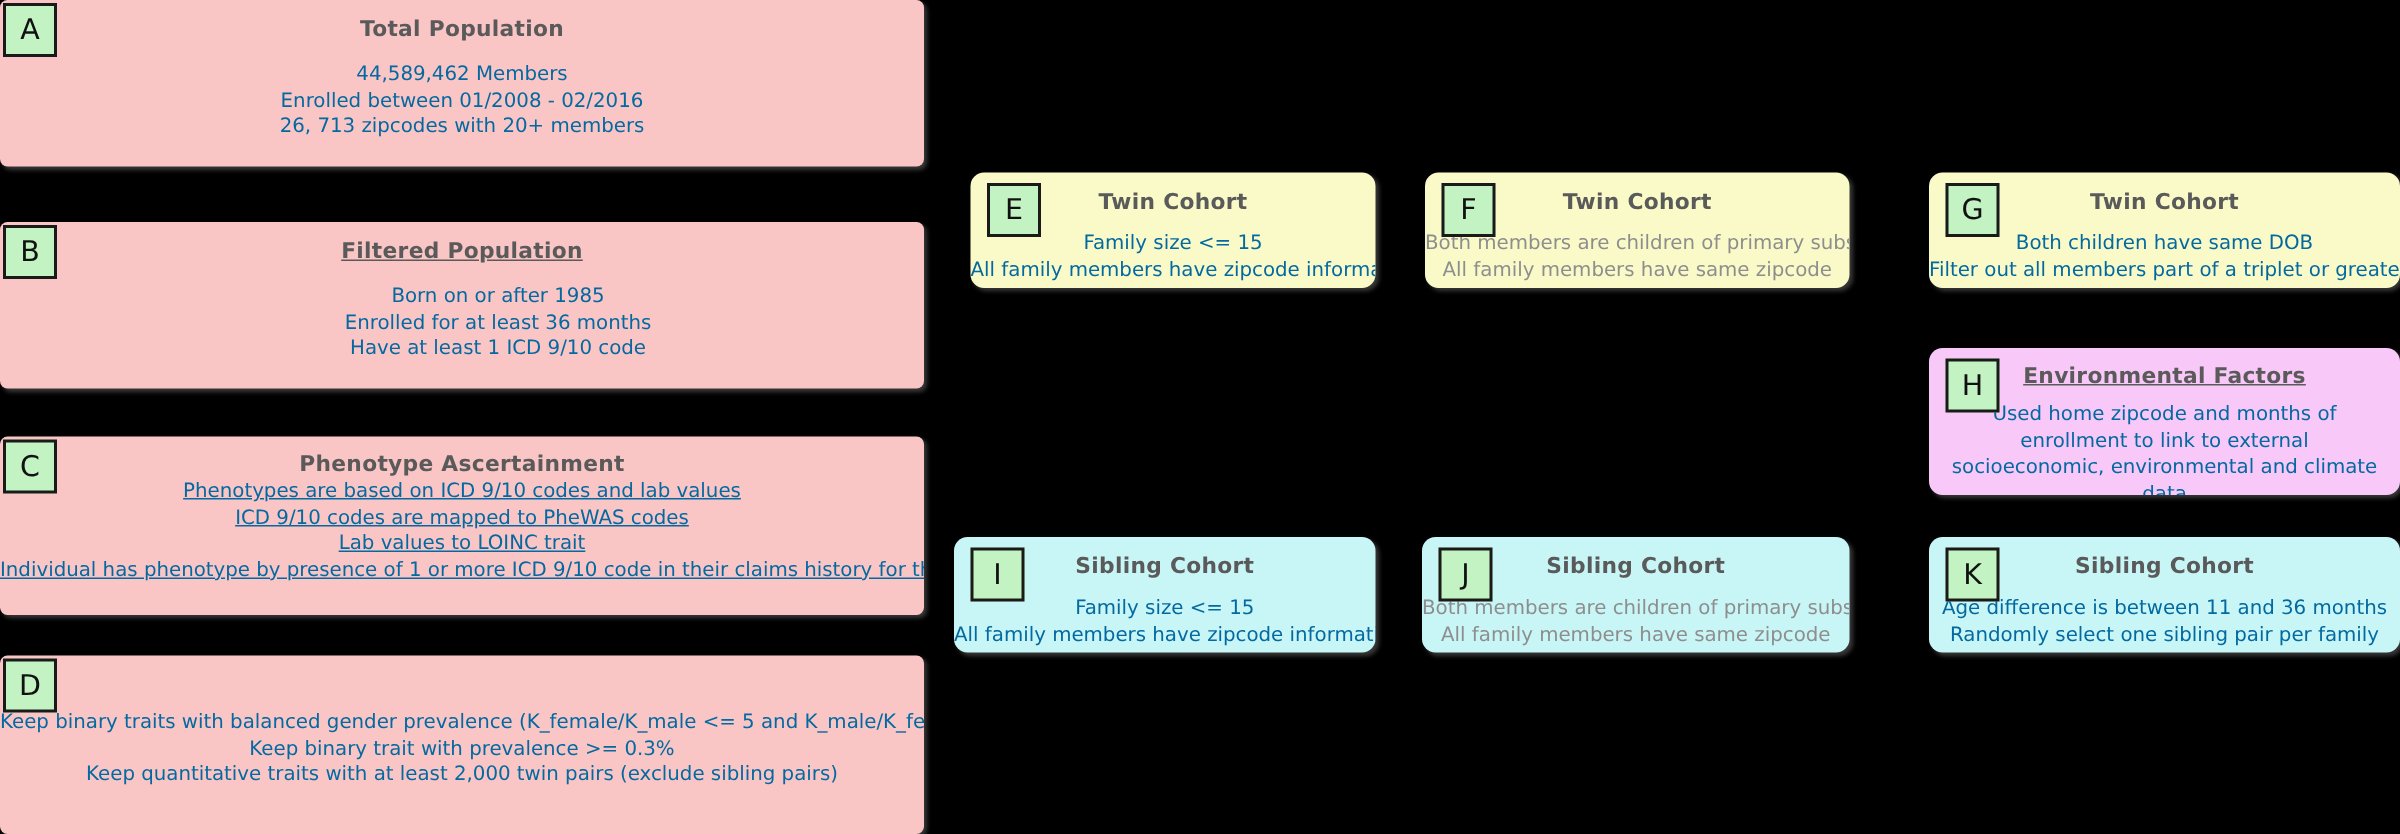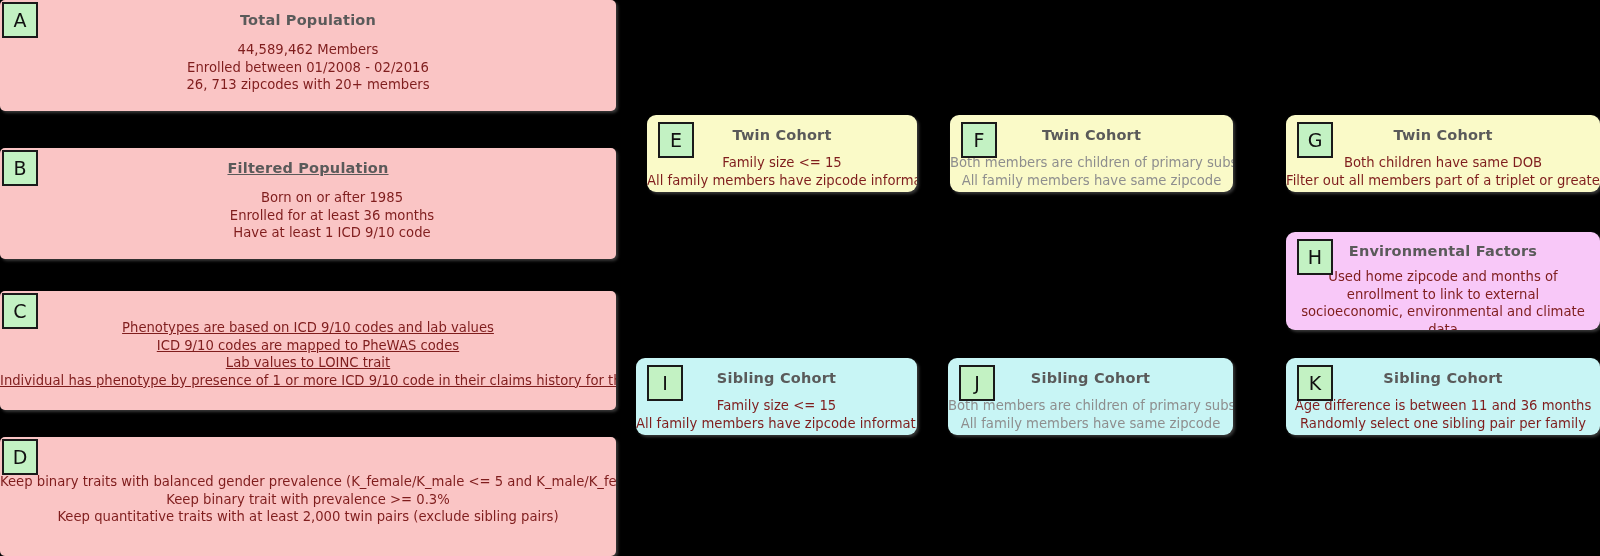--- a/index.html
+++ b/index.html
@@ -42,21 +42,21 @@
     font-size: 14.5px;
     font-weight: bold;
     color: #5a5a5a;
     letter-spacing: .2px;
   }
   .body {
     position: absolute;
     left: 0; right: 0;
     text-align: center;
     font-size: 13.2px;
-    color: #7f1d1d;
+    color: #0369a1;
     line-height: 17.6px;
   }
   .body.muted { color: #8e8e8e; }
   .body .ln { display: block; white-space: nowrap; }
   .body.wrap .ln { white-space: normal; }
 
   
   #box-a { left: 0px;  top: 0px;   width: 616px; height: 111px; }
   #box-a .title { top: 12px; }
   #box-a .body  { top: 41px; }
@@ -90,21 +90,21 @@
   #box-j { left: 948px; top: 358px; width: 285px; height: 77px; }
   #box-j .title { top: 12px; }
   #box-j .body  { top: 39px; }
 
   
   #box-g { left: 1286px; top: 115px; width: 314px; height: 77px; }
   #box-g .title { top: 12px; }
   #box-g .body  { top: 39px; }
 
   #box-h { left: 1286px; top: 232px; width: 314px; height: 98px; }
-  #box-h .title { top: 11px; }
+  #box-h .title { top: 11px; text-decoration: underline; }
   #box-h .body  { top: 36px; text-align: center; }
   #box-h .body.wrap { left: 10px; right: 10px; }
 
   #box-k { left: 1286px; top: 358px; width: 314px; height: 77px; }
   #box-k .title { top: 12px; }
   #box-k .body  { top: 39px; }
 </style>
 </head>
 <body>
 
@@ -125,20 +125,21 @@
     <div class="title">Filtered Population</div>
     <div class="body">
       <span class="ln">Born on or after 1985</span>
       <span class="ln">Enrolled for at least 36 months</span>
       <span class="ln">Have at least 1 ICD 9/10 code</span>
     </div>
   </div>
 
   <div class="box pink" id="box-c">
     <div class="badge">C</div>
+    <div class="title">Phenotype Ascertainment</div>
     <div class="body">
       <span class="ln">Phenotypes are based on ICD 9/10 codes and lab values</span>
       <span class="ln">ICD 9/10 codes are mapped to PheWAS codes</span>
       <span class="ln">Lab values to LOINC trait</span>
       <span class="ln">Individual has phenotype by presence of 1 or more ICD 9/10 code in their claims history for that PheWAS code</span>
     </div>
   </div>
 
   <div class="box pink" id="box-d">
     <div class="badge">D</div>

